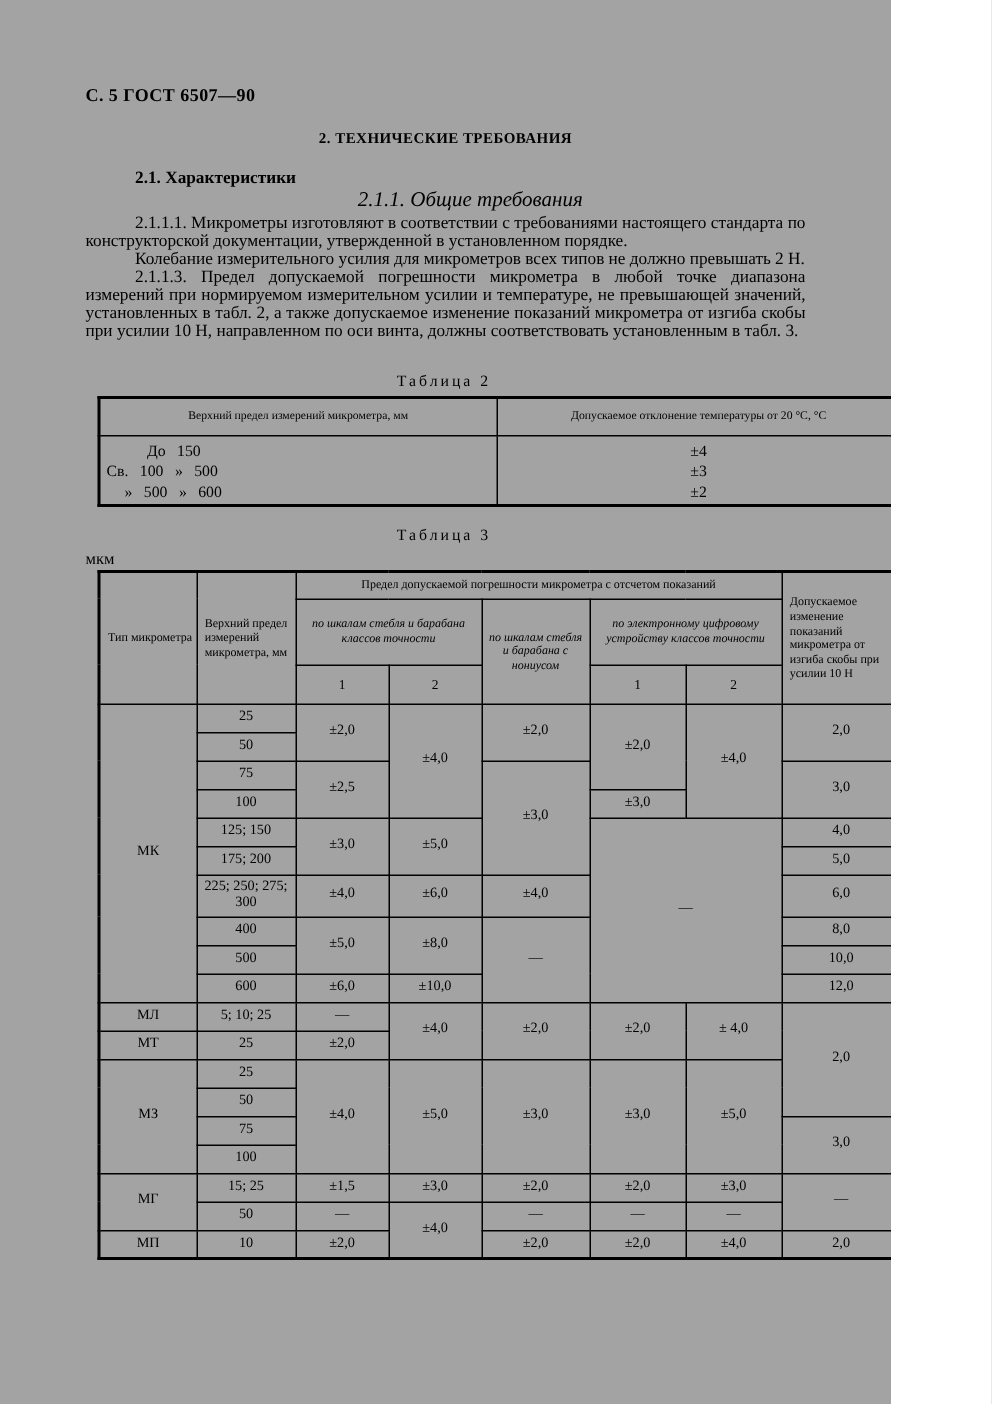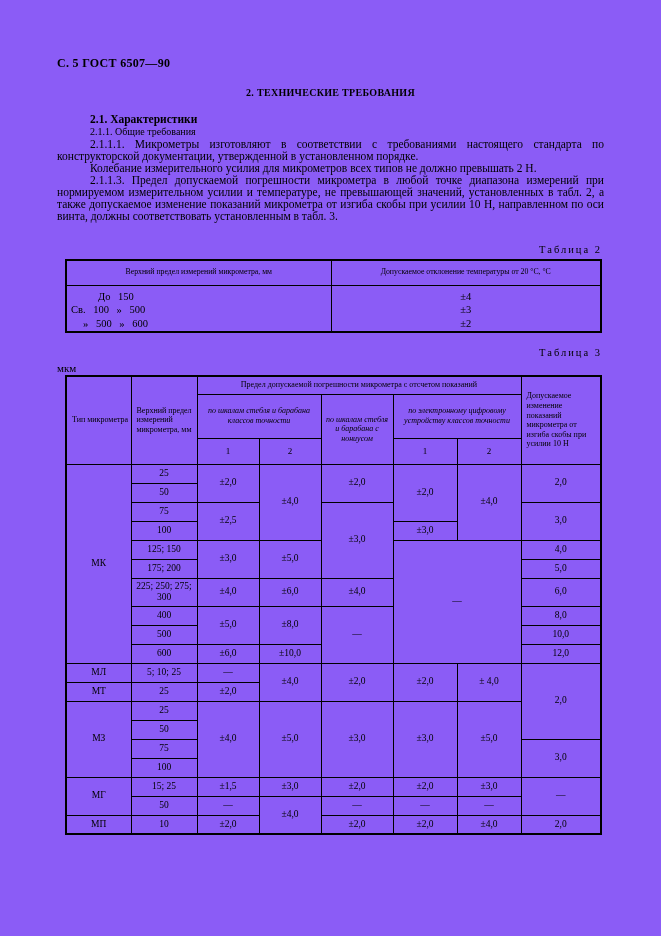--- a/index.html
+++ b/index.html
@@ -1,28 +1,28 @@
 <!DOCTYPE html>
 <html><head>
 <meta charset="utf-8">
 <style>
   * { box-sizing: border-box; }
   html,body { margin:0; padding:0; background:#ffffff; }
   .page {
-    width:661px; height:936px; background:#8b5cf6; color:#000;
+    width:594px; height:936px; background:#a3a3a3; color:#000;
     font-family:"Liberation Serif", serif; position:relative;
     padding:56px 57px 0 57px; overflow:hidden;
   }
   .page-header { font-weight:bold; font-size:12px; letter-spacing:.3px; }
   .section-title { text-align:center; font-weight:bold; font-size:10px; margin:16px 0 0 0; letter-spacing:.3px; }
   .sub-bold { font-weight:bold; font-size:11.5px; margin:15px 0 0 33px; }
-  .sub-italic { font-size:10px; margin:1px 0 0 33px; }
+  .sub-italic { font-style:italic; font-size:14px; margin:1px 0 0 33px;text-align:center; }
   p.body-par { margin:0; font-size:11.5px; line-height:12px; text-align:justify; text-indent:33px; }
   p.first { margin-top:1px; }
-  .table-caption { font-size:10.5px; letter-spacing:2px; text-align:right; margin:14px 2px 4px 0; }
+  .table-caption { font-size:10.5px; letter-spacing:2px; text-align:center; margin:14px 2px 4px 0; }
   .cap2 { margin-top:22px; }
   .unit-label { font-size:11px; margin:0 0 1px 0; }
   table { border-collapse:collapse; table-layout:fixed; margin-left:8px; border:2px solid #000; }
   td { border:1px solid #000; }
   
   .t2 { width:535px; }
   .t2 .hrow td { font-size:7.8px; text-align:center; vertical-align:middle; height:25px; padding:2px 8px; line-height:1.15; }
   .t2 .brow td { height:47px; vertical-align:top; font-size:10.5px; padding-top:4px;margin-top:44px; }
   .t2 .range-line { line-height:13.5px; word-spacing:5px; }
   .t2 .ind0 { padding-left:30px; }

